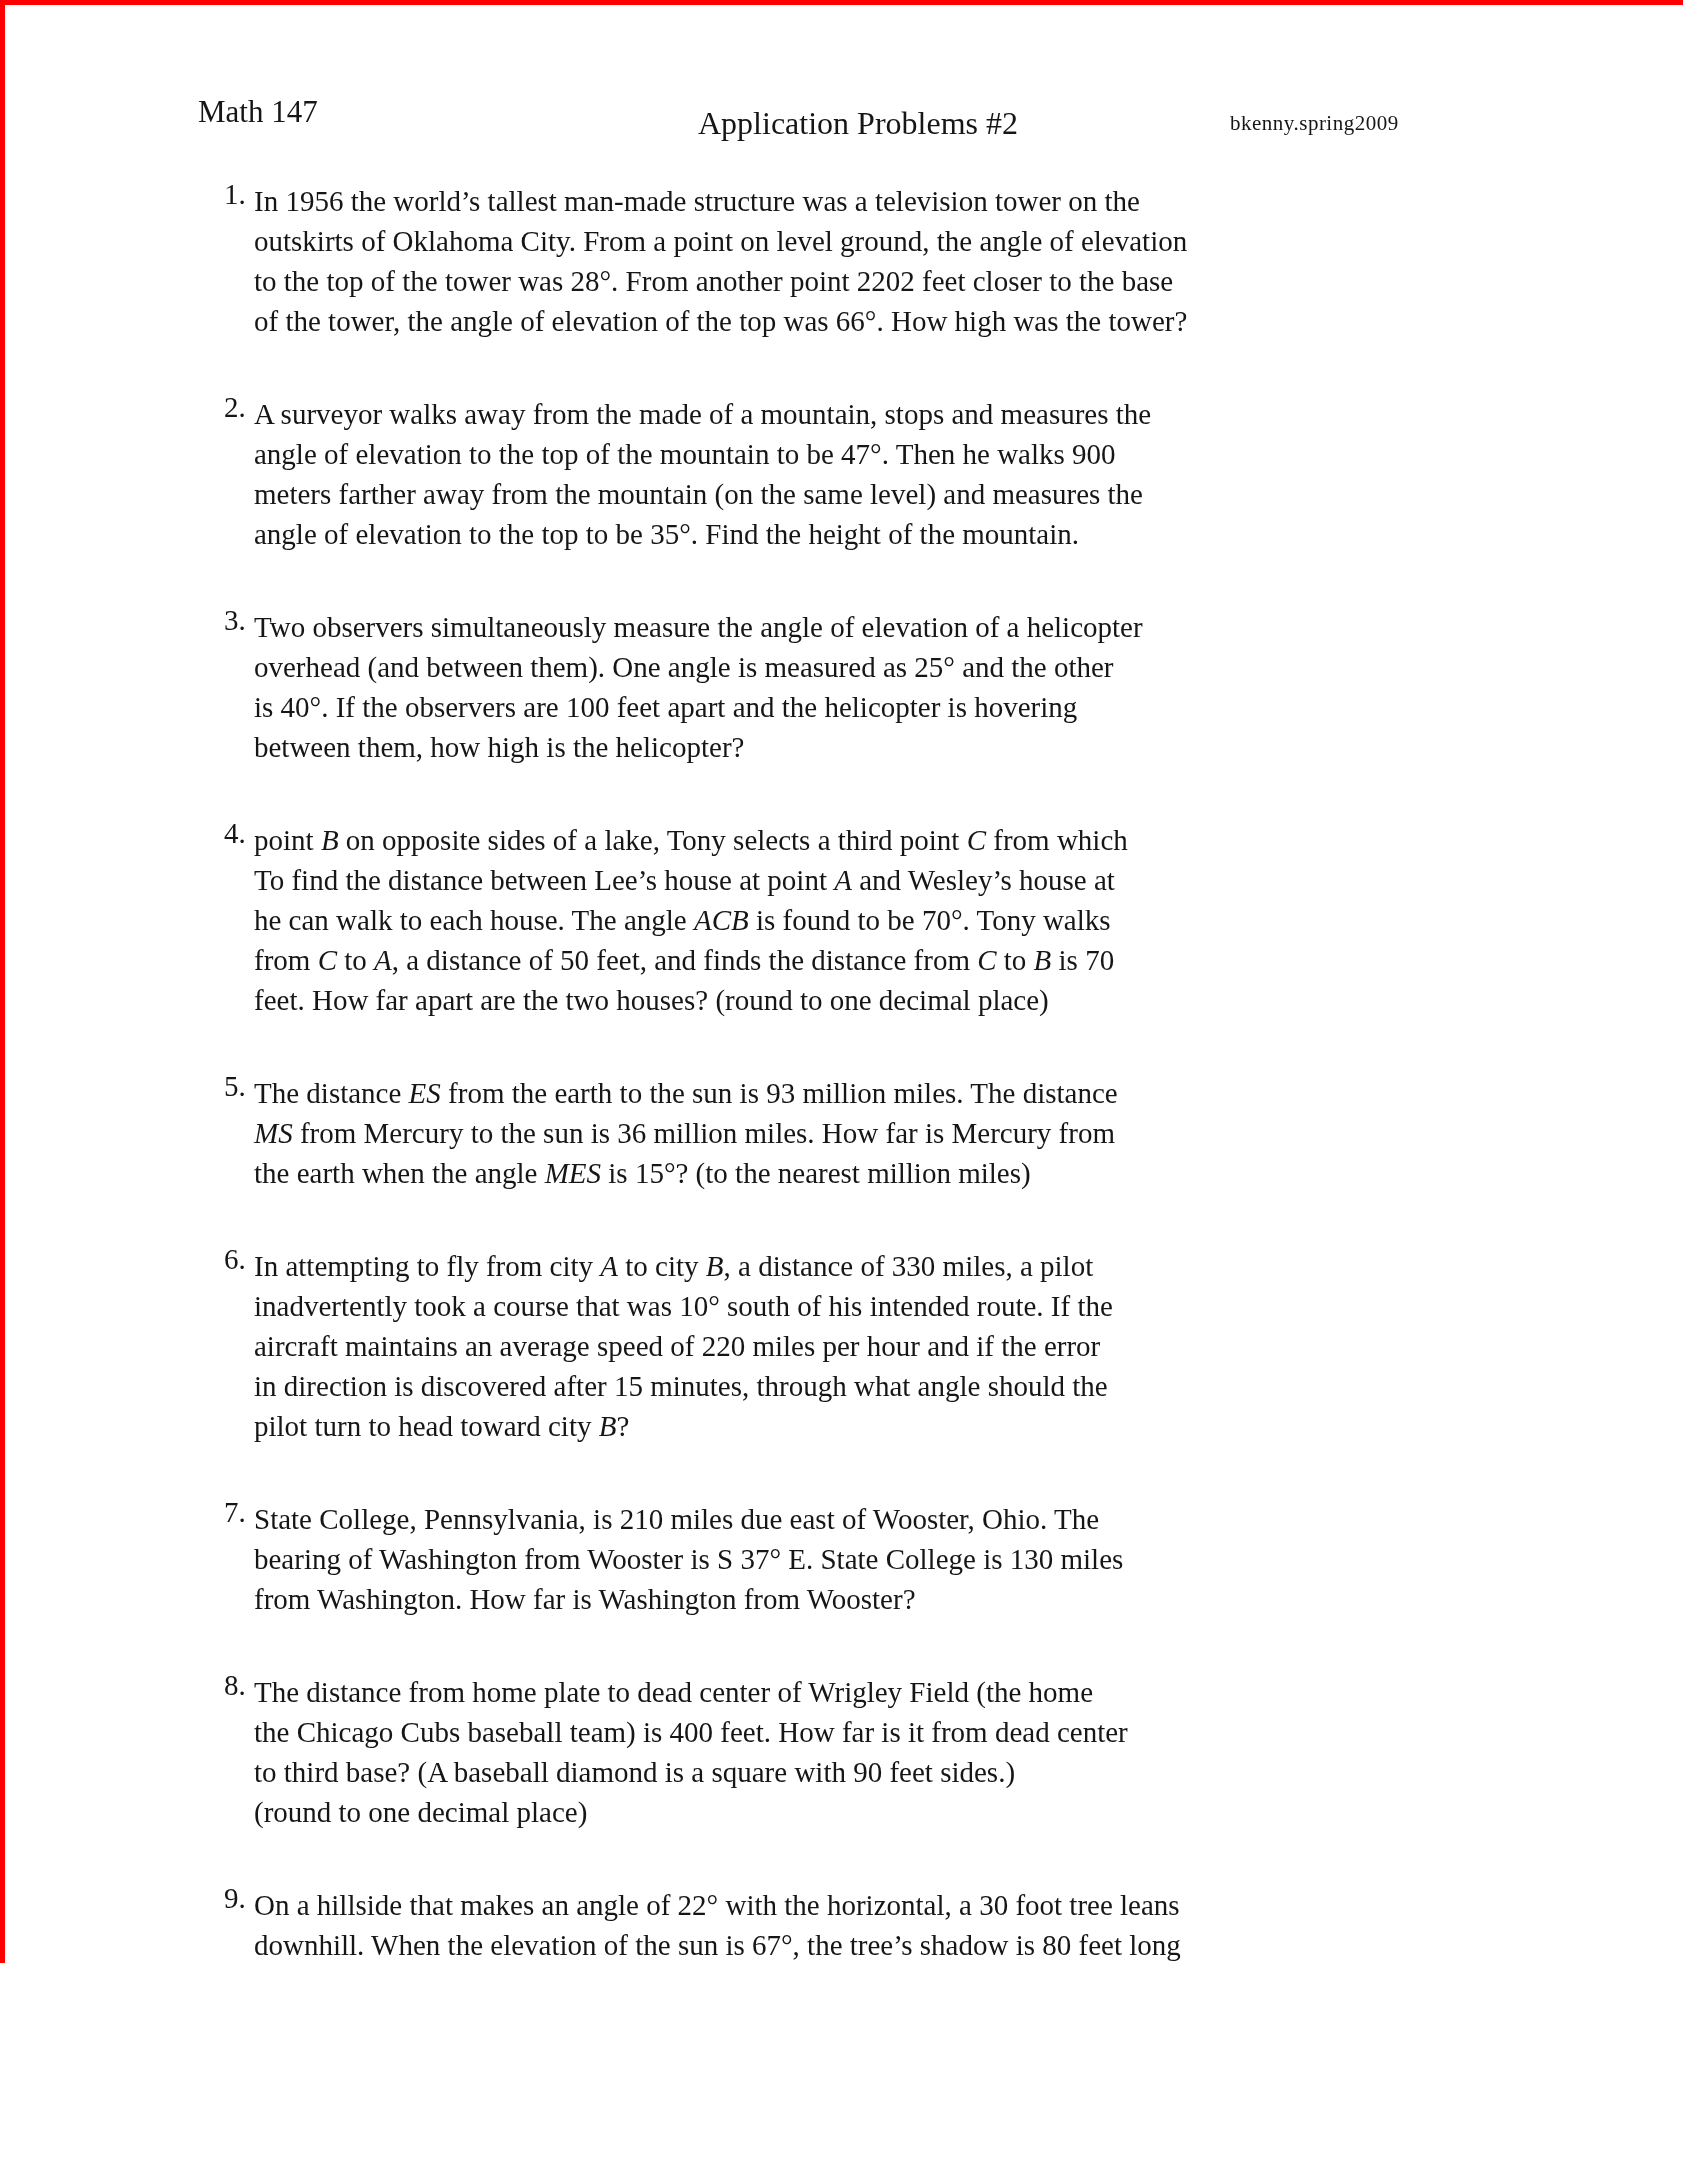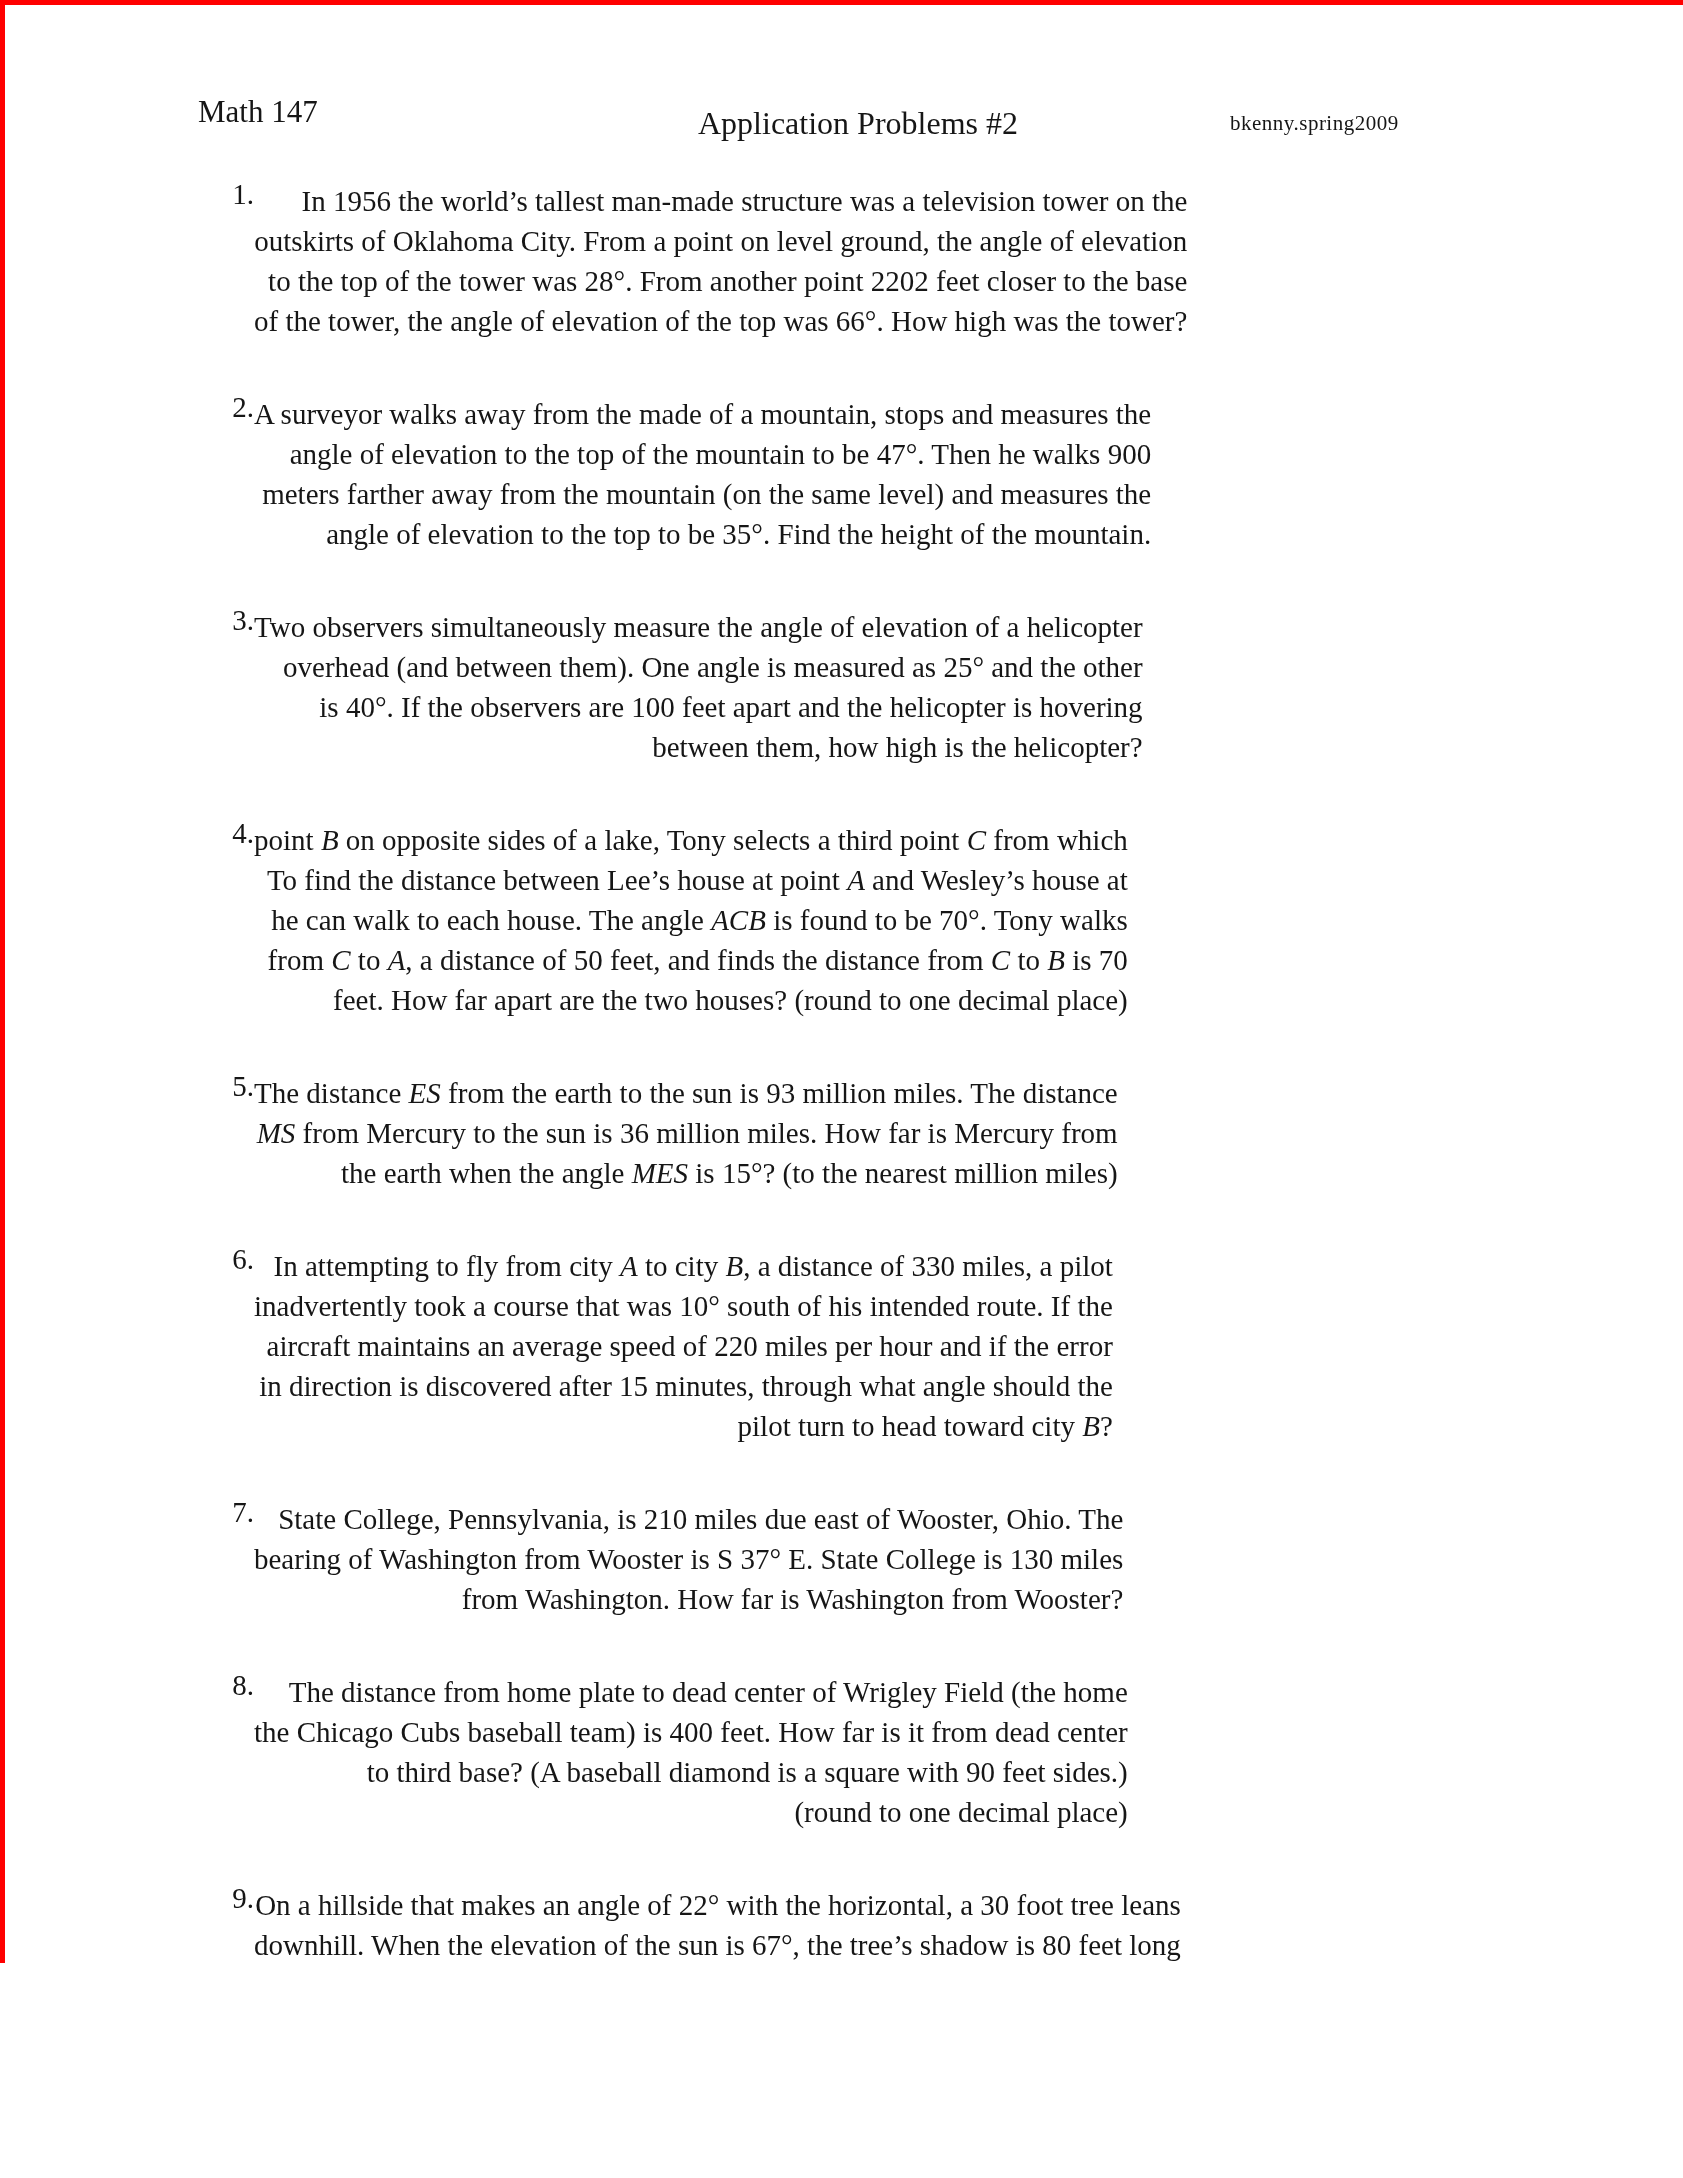--- a/index.html
+++ b/index.html
@@ -8,21 +8,20 @@
     background: #ffffff;
   }
   .page {
     position: relative;
     width: 1683px;
     height: 1963px;
     background: #ffffff;
     font-family: "Liberation Serif", serif;
     color: #161616;
     overflow: hidden;
-    text-align: right;
   }
   .edge-left {
     position: absolute; left: 0; top: 0;
     width: 5px; height: 2178px;
   }
   .edge-top {
     position: absolute; left: 0; top: 0;
     width: 1683px; height: 5px;
   }
   .hdr-course {

